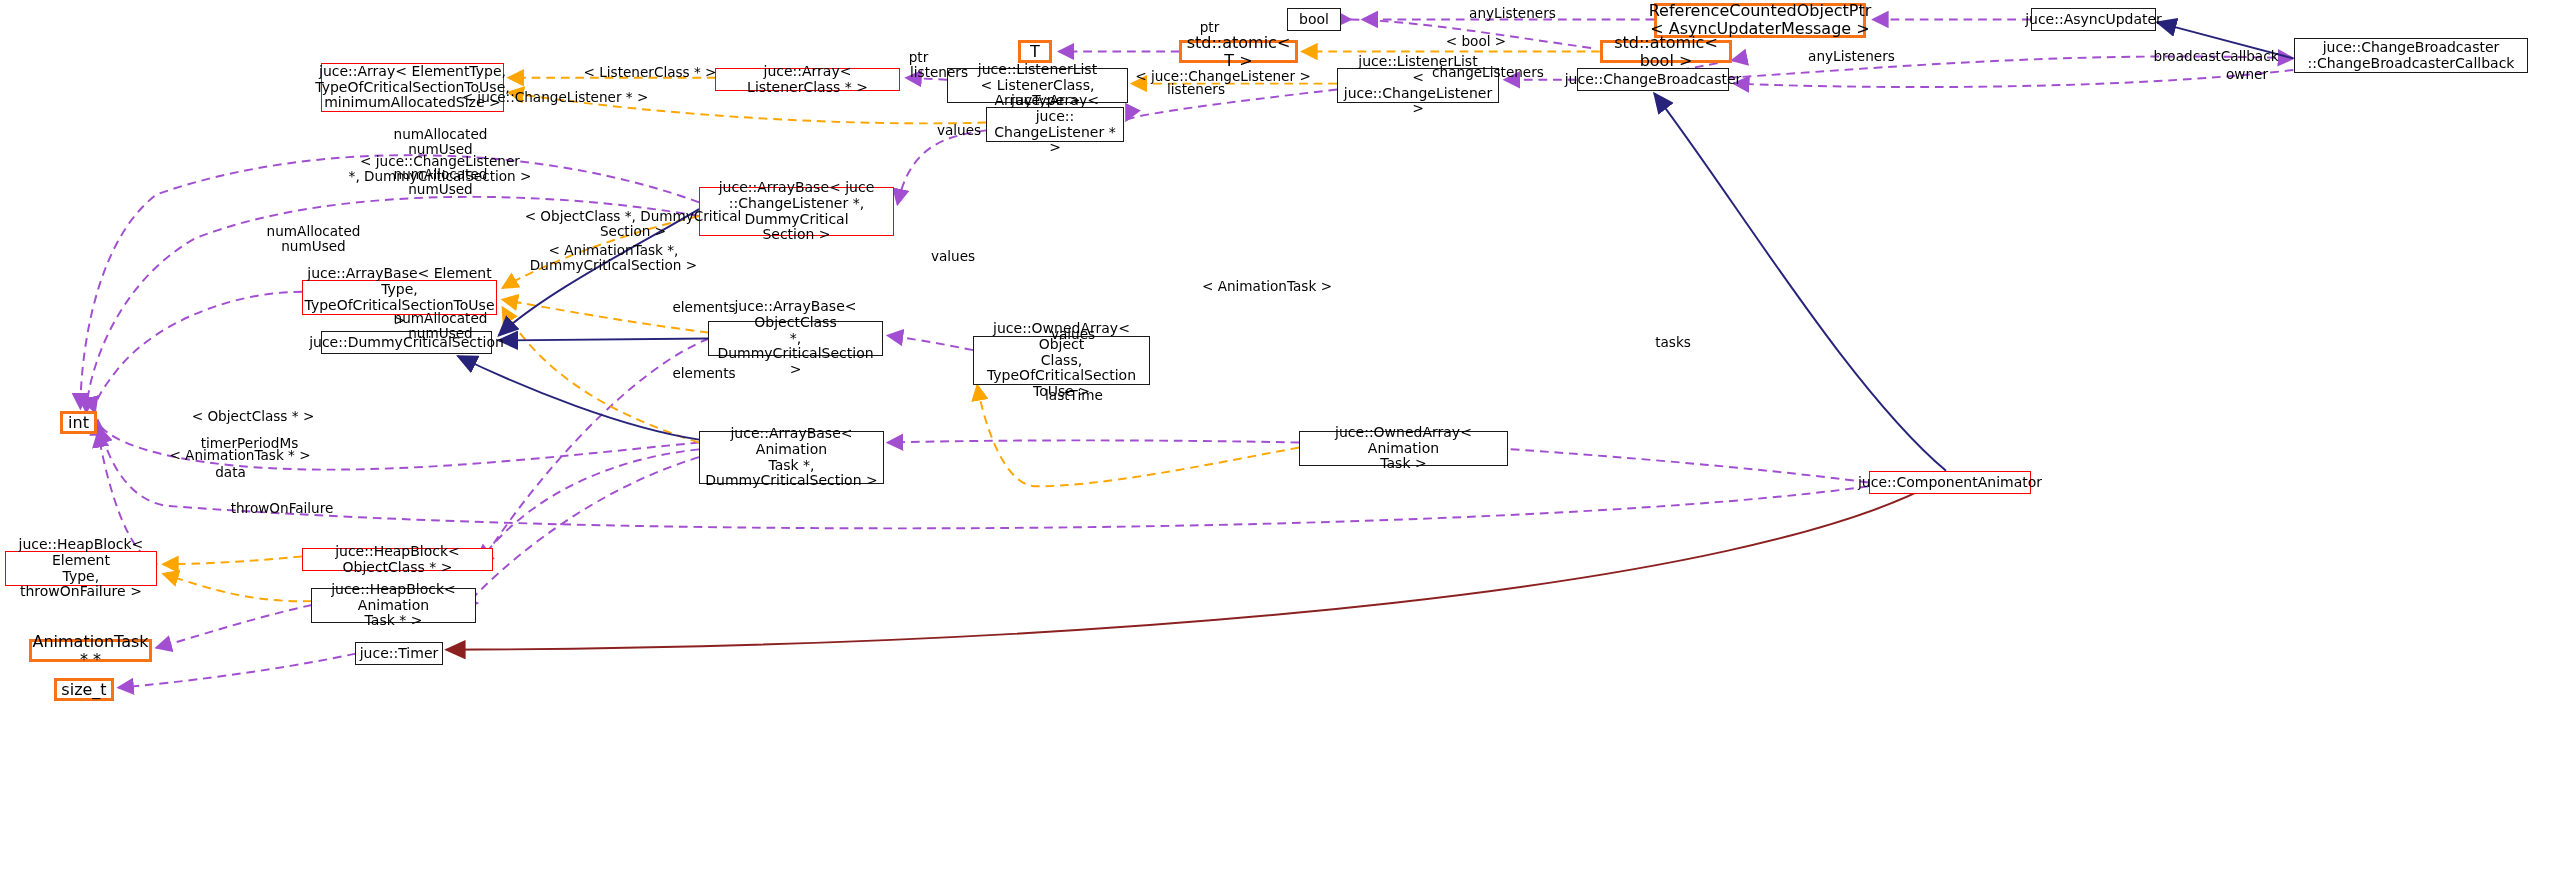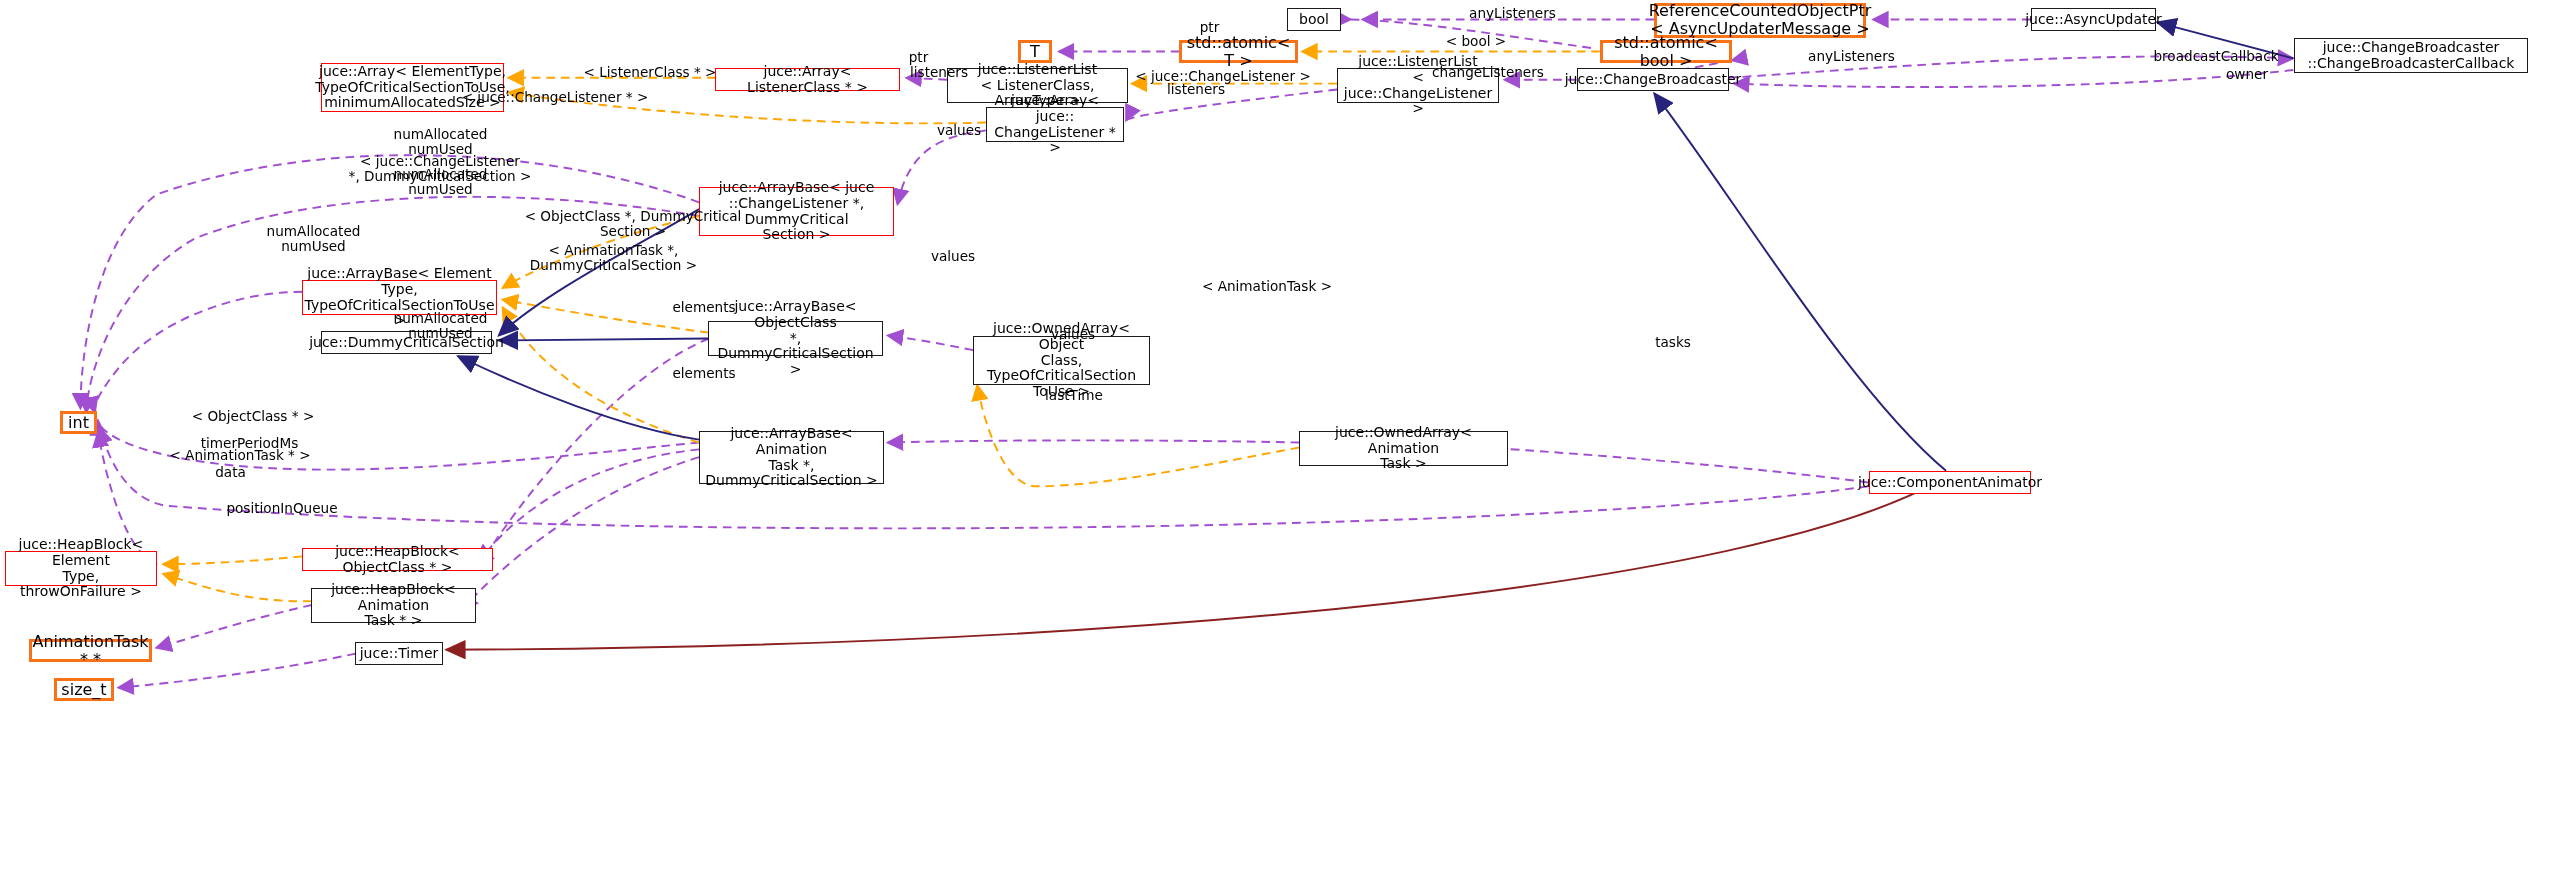--- a/index.html
+++ b/index.html
@@ -196,17 +196,17 @@
       <div class="edgelabel" style="left: 380px; top: 311px; width: 121px;">numAllocated
 numUsed</div>
       <div class="edgelabel" style="left: 1644px; top: 335px; width: 58px;">tasks</div>
       <div class="edgelabel" style="left: 1039px; top: 327px; width: 68px;">values</div>
       <div class="edgelabel" style="left: 662px; top: 366px; width: 84px;">elements</div>
       <div class="edgelabel" style="left: 1034px; top: 388px; width: 80px;">lastTime</div>
       <div class="edgelabel" style="left: 180px; top: 409px; width: 146px;">&lt; ObjectClass * &gt;</div>
       <div class="edgelabel" style="left: 186px; top: 424px; width: 127px; margin-top: 12px;">timerPeriodMs</div>
       <div class="edgelabel" style="left: 160px; top: 448px; width: 160px;">&lt; AnimationTask * &gt;</div>
       <div class="edgelabel" style="left: 206px; top: 465px; width: 49px;">data</div>
-      <div class="edgelabel" style="left: 209px; top: 501px; width: 146px;">positionInQueue</div>
+      <div class="edgelabel" style="left: 209px; top: 501px; width: 146px;">throwOnFailure</div>
     </div>
 
 </div>
 
 
 </body></html>

